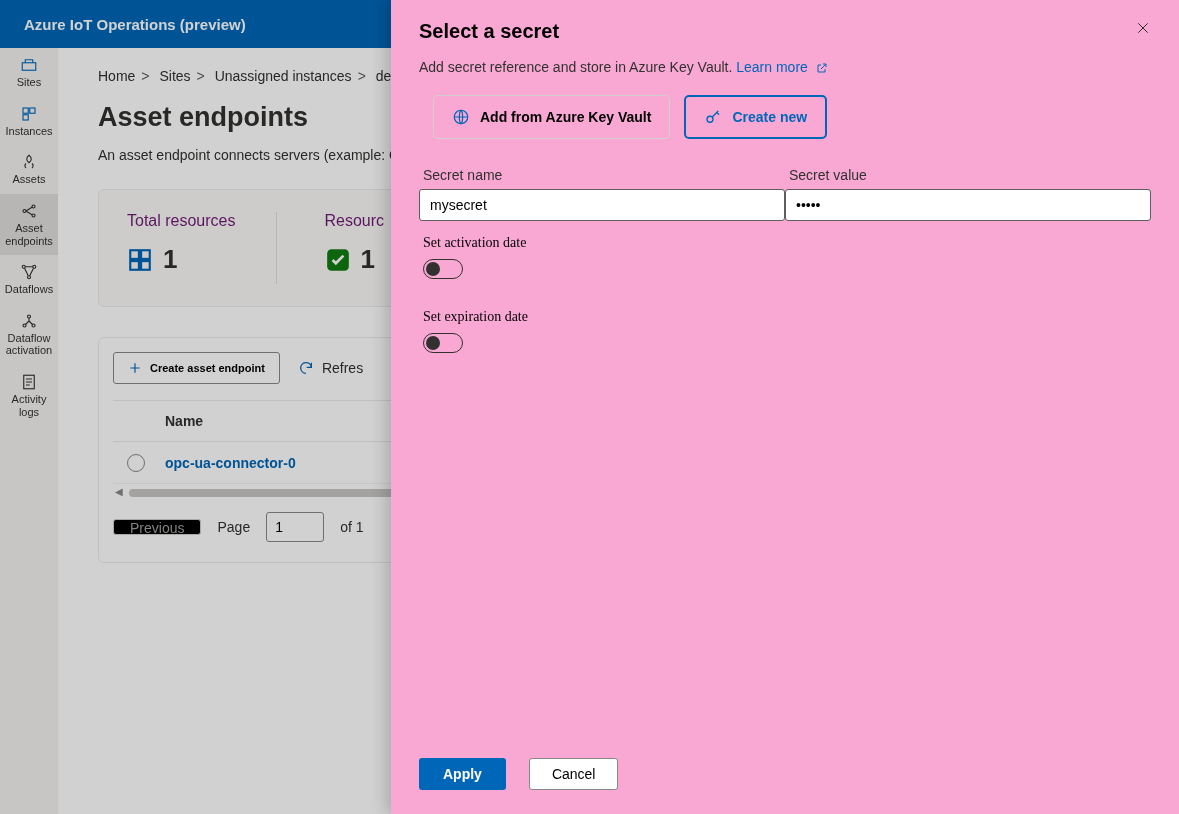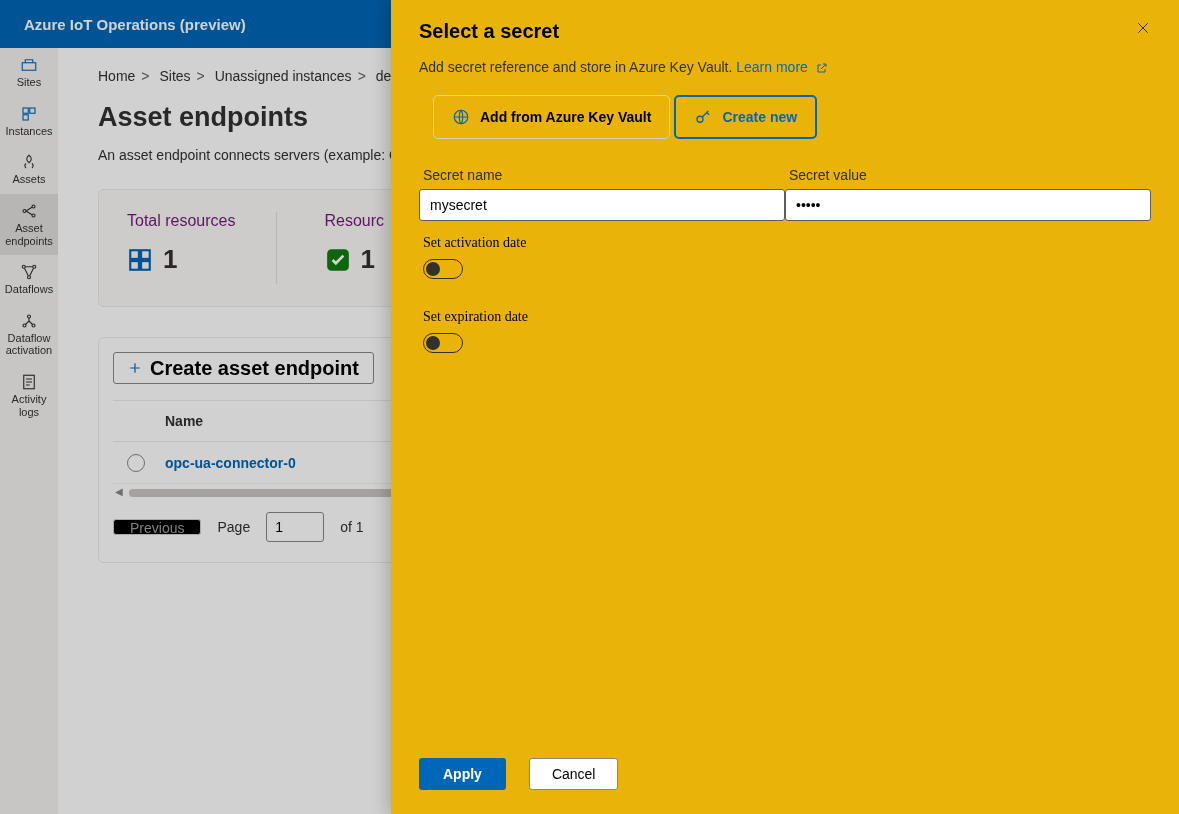--- a/index.html
+++ b/index.html
@@ -25,44 +25,44 @@
 
 .stats-card { border: 1px solid #edebe9; border-radius: 6px; background: #faf9f8; height: 118px; display: flex; padding: 22px 28px; gap: 48px; margin-bottom: 30px; }
 .stat { display: flex; flex-direction: column; gap: 14px; border-right: 1px solid #e1dfdd; padding-right: 40px; }
 .stat:last-child { border-right: none; }
 .stat-label { font-size: 16px; color: #701a75; }
 .stat-value { display: flex; align-items: center; gap: 10px; font-size: 26px; font-weight: 600; }
 
 
 .table-card { border: 1px solid #edebe9; border-radius: 6px; padding: 14px 14px 20px 14px; }
 .table-toolbar { display: flex; gap: 18px; align-items: center; margin-bottom: 16px; }
-.btn-create { display:flex; align-items:center; gap:8px; height: 32px; padding: 0 14px; border: 1px solid #8a8886; border-radius: 3px; background: #fff; font-size: 20px; font-weight: 600; cursor: pointer; }
+.btn-create { display:flex; align-items:center; gap:8px; height: 32px; padding: 0 14px; border: 1px solid #8a8886; border-radius: 3px; background: #fff; font-size: 11px; font-weight: 600; cursor: pointer; }
 .btn-link { display:flex; align-items:center; gap:8px; color: #323130; font-size: 14px; cursor: pointer; }
 .tbl-header { display:flex; align-items:center; height:42px; border-top:1px solid #edebe9; border-bottom:1px solid #edebe9; padding-left: 52px; font-size:14px; font-weight:600; }
 .tbl-row { display:flex; align-items:center; height:42px; padding-left: 14px; border-bottom:1px solid #f3f2f1; }
 .tbl-row .radio { width:18px; height:18px; border:1px solid #8a8886; border-radius:50%; margin-right:20px; }
 .tbl-row a { color:#0067b8; font-size:14px; font-weight:600; text-decoration:none; }
 .scrolltrack { height:14px; background:#fff; position:relative; margin-top:2px; }
 .scrolltrack .arrow { position:absolute; top:0; font-size:10px; color:#8a8886; }
 .scrolltrack .bar { position:absolute; left:16px; right:0; top:3px; height:8px; background:#c8c6c4; border-radius:4px; }
 .pager { display:flex; align-items:center; gap:16px; margin-top:12px; font-size:14px; }
 .pager .prev { height:16px; padding:0 16px; border:1px solid #d2d0ce; border-radius:3px; background:#000000; color:#a19f9d; font-size:14px;text-align:right; }
 .pager input { width:58px; height:30px; border:1px solid #8a8886; border-radius:3px; padding:0 8px; font-size:14px; }
 
 
 .scrim { position:absolute; inset:0; background:rgba(0,0,0,0.18); }
-.panel { position:absolute; top:0; right:0; width:788px; height:100%; background:#eab308; display:flex; flex-direction:column; box-shadow:-4px 0 16px rgba(0,0,0,0.2); }
+.panel { position:absolute; top:0; right:0; width:788px; height:100%; background:#f9a8d4; display:flex; flex-direction:column; box-shadow:-4px 0 16px rgba(0,0,0,0.2); }
 .panel-head { display:flex; align-items:flex-start; justify-content:space-between; padding:20px 28px 10px 28px; }
 .panel-title { font-size:20px; font-weight:600; }
 .close-x { width:16px; height:16px; cursor:pointer; color:#323130; }
 .panel-body { padding: 6px 28px; flex:1; overflow:auto; }
 .panel-subtitle { font-size:14px; color:#323130; margin-bottom:20px; }
 .panel-subtitle a { color:#0067b8; text-decoration:none; }
 
-.pill-row { display:flex; gap:4px; margin-bottom:28px; padding-left:14px; }
+.pill-row { display:flex; gap:14px; margin-bottom:28px; padding-left:14px; }
 .pill { display:flex; align-items:center; gap:10px; height:44px; padding:0 18px; border:1px solid #d2d0ce; border-radius:5px; font-size:14px; font-weight:600; cursor:pointer; }
 .pill.active { border:2px solid #0067b8; color:#0067b8; }
 
 .form-row { display:flex; margin-bottom:8px; }
 .form-col { flex:1; display:flex; flex-direction:column; gap:6px; }
 .form-col .lbl { font-size:14px; color:#323130; padding-left:4px; }
 .form-col input { height:32px; border:1px solid #605e5c; border-radius:3px; padding:0 10px; font-size:14px; }
 
 .toggle-block { margin: 14px 0 30px 4px; }
 .toggle-lbl { font-size:14px; margin-bottom:8px;font-family:Liberation Serif, serif; }

